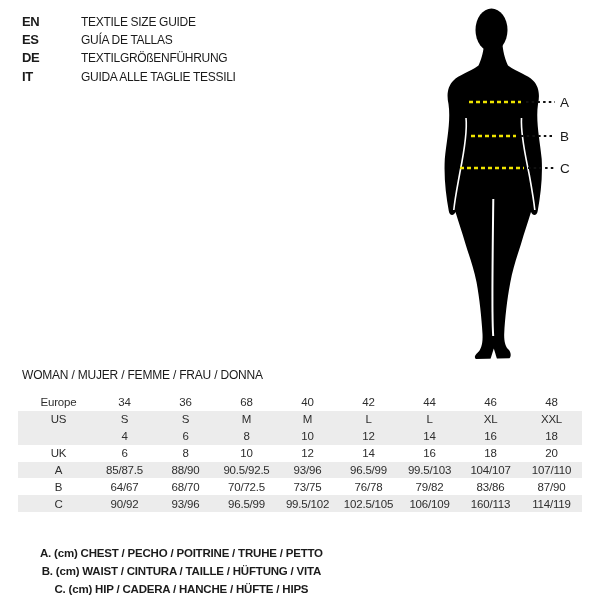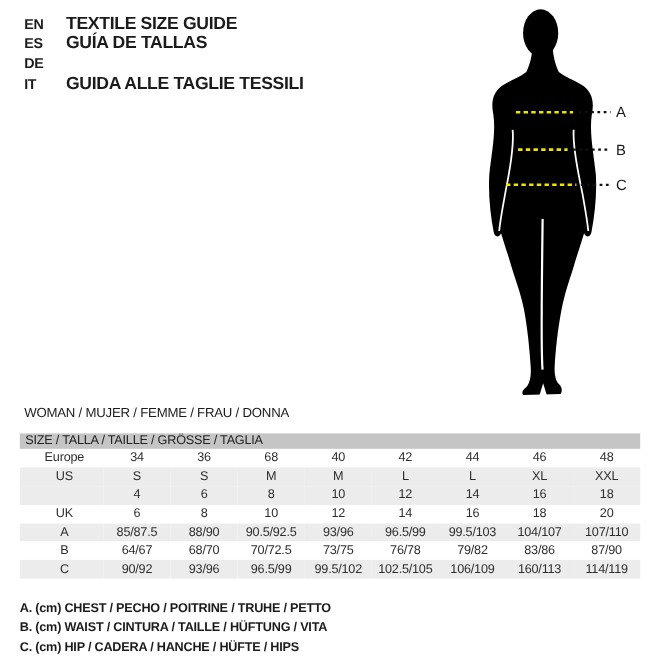--- a/index.html
+++ b/index.html
@@ -15,62 +15,63 @@
   body{
     font-family:"Liberation Sans","DejaVu Sans",sans-serif;
     background:var(--bg);
     position:relative;
     color:var(--ink);
   }
   .stage{position:absolute;left:0;top:0;width:600px;height:600px;overflow:hidden;background:var(--bg);}
 
   
   .lang-list{position:absolute;left:22px;top:13px;}
-  .lang-row{display:flex;line-height:18.2px;}
+  .lang-row{display:flex;line-height:18.2px;gap:21px;}
   .lang-code{width:38px;font-size:13px;font-weight:700;letter-spacing:-0.3px;color:var(--ink);}
-  .lang-label{font-size:16px;font-weight:700;letter-spacing:-0.3px;color:var(--ink);white-space:nowrap;}
+  .lang-label{font-size:12px;font-weight:400;letter-spacing:-0.3px;color:var(--ink);white-space:nowrap;}
 
   
   .figure-wrap{position:absolute;left:398px;top:0;width:202px;height:380px;}
   .figure-wrap svg{display:block;width:100%;height:100%;}
   .measure-label{font-size:13.5px;fill:#1a1a1a;font-family:"Liberation Sans","DejaVu Sans",sans-serif;}
 
   
   .section-title{position:absolute;left:22px;top:368px;font-size:12px;font-weight:400;letter-spacing:-0.2px;white-space:nowrap;}
 
   
   .table-wrap{position:absolute;left:18px;top:394px;width:564px;}
   .table-header{background:var(--header-bg);height:14px;line-height:14px;font-size:11.5px;color:#222;padding-left:5px;letter-spacing:-0.2px;}
   table{border-collapse:collapse;width:564px;table-layout:fixed;}
   col.lbl{width:76px;}
   col.val{width:61px;}
   td{height:16.9px;font-size:11.5px;color:var(--table-ink);text-align:center;vertical-align:middle;padding:0;letter-spacing:-0.2px;white-space:nowrap;}
   td.rowlabel{text-align:center;padding-left:5px;}
   tr.shaded{background:var(--shade-bg);}
 
   
-  .legend{position:absolute;left:18px;top:544px;}
+  .legend{position:absolute;left:40px;top:544px;text-align:center;}
   .legend-line{font-size:11.5px;font-weight:700;letter-spacing:-0.2px;line-height:18px;white-space:nowrap;}
 </style>
 </head>
 <body>
 
 <div class="stage">
 
   <div class="lang-list">
       <div class="lang-row">
         <span class="lang-code">EN</span>
         <span class="lang-label">TEXTILE SIZE GUIDE</span>
       </div>
       <div class="lang-row">
         <span class="lang-code">ES</span>
         <span class="lang-label">GUÍA DE TALLAS</span>
       </div>
       <div class="lang-row">
         <span class="lang-code">DE</span>
+        <span class="lang-label">TEXTILGRÖßENFÜHRUNG</span>
       </div>
       <div class="lang-row">
         <span class="lang-code">IT</span>
         <span class="lang-label">GUIDA ALLE TAGLIE TESSILI</span>
       </div>
     </div>
 
   <div class="figure-wrap">
     <svg viewBox="0 0 202 380">
 
@@ -119,21 +120,20 @@
 
       <line x1="62" y1="168" x2="126" y2="168" stroke="#efe400" stroke-width="2.4" stroke-dasharray="4 3"></line>
       <line x1="130" y1="168" x2="157" y2="168" stroke="#111" stroke-width="2" stroke-dasharray="2.5 3.2"></line>
       <text class="measure-label" x="162" y="172.5">C</text>
     </svg>
   </div>
 
   <div class="section-title">WOMAN / MUJER / FEMME / FRAU / DONNA</div>
 
   <div class="table-wrap">
-    <div class="table-header">SIZE / TALLA / TAILLE / GRÖSSE / TAGLIA</div>
     <table>
       <colgroup>
         <col class="lbl">
           <col class="val">
           <col class="val">
           <col class="val">
           <col class="val">
         <col class="val">
           <col class="val">
           <col class="val">

